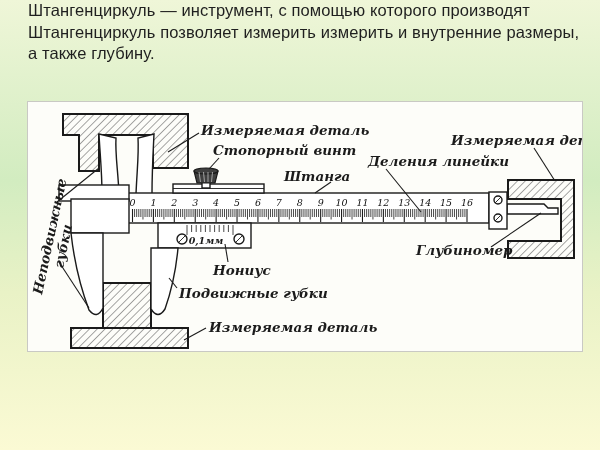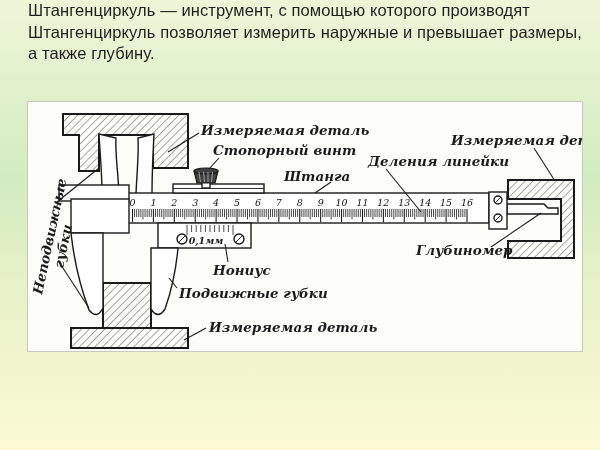--- a/index.html
+++ b/index.html
@@ -23,21 +23,21 @@
   .leader{stroke:#1b1b1b;stroke-width:1.1;fill:none;}
   .part{fill:url(#hatch);stroke:#1a1a1a;stroke-width:2;}
   .cal{fill:#ffffff;stroke:#1a1a1a;stroke-width:1.4;}
   .thin{stroke:#1a1a1a;stroke-width:0.9;fill:none;}
 </style>
 </head>
 <body>
 
 <div class="intro">
   <div>Штангенциркуль — инструмент, с помощью которого производят</div>
-  <div>Штангенциркуль позволяет измерить наружные и превышает размеры,</div>
+  <div>Штангенциркуль позволяет измерить измерить и внутренние размеры,</div>
   <div>а также глубину.</div>
 </div>
 
 <div class="panel">
 <svg width="554" height="249" viewBox="0 0 554 249" xmlns="http://www.w3.org/2000/svg">
   <defs>
     <pattern id="hatch" width="5.5" height="5.5" patternUnits="userSpaceOnUse" patternTransform="rotate(45)">
       <line x1="0" y1="0" x2="0" y2="5.5" stroke="#4d4d4d" stroke-width="1"></line>
     </pattern>
   </defs>

